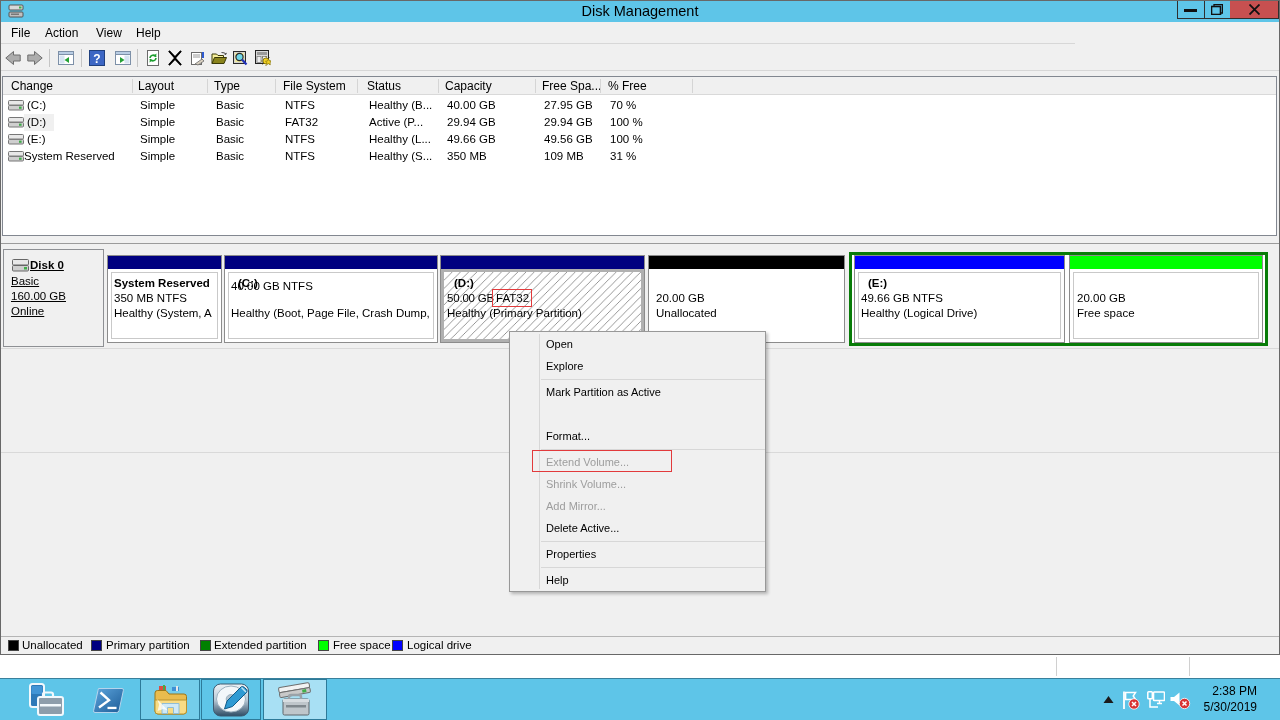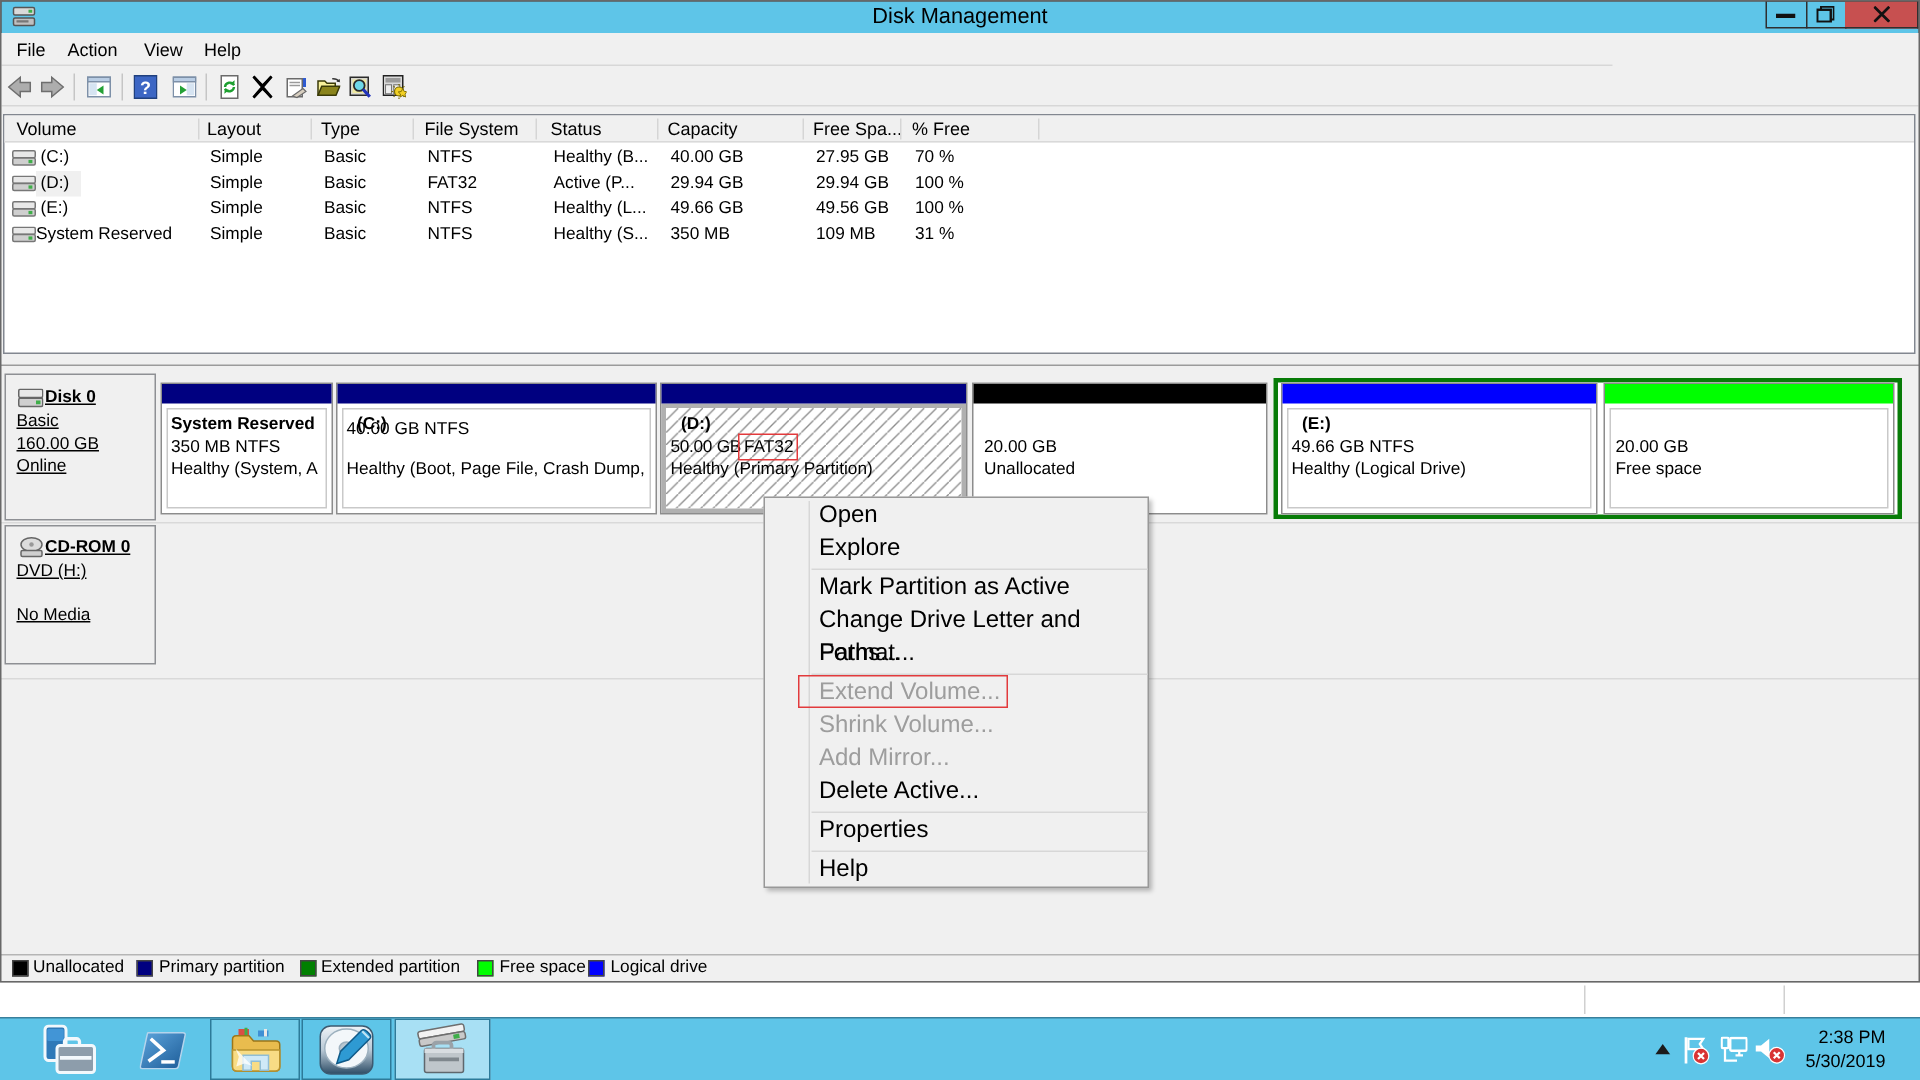--- a/index.html
+++ b/index.html
@@ -41,21 +41,21 @@
 .lgsq { position:absolute; top:3px; width:11px; height:11px; border:1px solid #444; }
 .lgtx { position:absolute; top:2px; font-size:11.5px; }
 
 #whitestrip { left:0; top:655px; width:1280px; height:23px; background:#fff; }
 #taskbar { left:0; top:678px; width:1280px; height:42px; background:#5ec5e8; border-top:1px solid #39809c; }
 .tbbox { position:absolute; top:0px; height:41px; border:1px solid #2d7a99; }
 #clock { position:absolute; right:23px; top:4px; text-align:right; font-size:12px; line-height:16px; color:#000; }
 
 #cmenu { left:509px; top:331px; width:257px; height:261px; background:#f0f0f0; border:1px solid #989898; box-shadow:2px 2px 3px rgba(0,0,0,.25); }
 #cgutter { position:absolute; left:29px; top:2px; bottom:2px; width:1px; background:#d7d7d7; }
-.mi { position:absolute; left:36px; height:22px; line-height:22px; font-size:16px; }
+.mi { position:absolute; left:36px; height:22px; line-height:22px; font-size:11px; }
 .msep { position:absolute; left:31px; width:224px; height:1px; background:#d7d7d7; }
 .dis { color:#9d9d9d; }
 .redbox { position:absolute; border:1.5px solid #e23a3c; }
 </style>
 </head>
 <body>
 <div id="screen">
   <div class="abs" style="left:0;top:0;width:1280px;height:655px;border:1px solid #686868;pointer-events:none;z-index:50"></div>
 
   <div id="titlebar" class="abs"></div>
@@ -150,21 +150,21 @@
       <g stroke="#7a6a00" stroke-width="0.8" fill="#f2d024">
         <circle cx="11" cy="11" r="3"></circle>
         <path d="M11 7 V6 M11 16 V15 M7 11 H6 M16 11 H15 M8.2 8.2 L7.4 7.4 M13.8 13.8 L14.6 14.6 M13.8 8.2 L14.6 7.4 M8.2 13.8 L7.4 14.6"></path>
       </g>
       <path d="M13.5 9 l1 2 2 0.3 -1.5 1.4 0.4 2 -1.9 -1 -1.8 1 0.3 -2 -1.5 -1.4 2 -0.3 Z" fill="#f2d024" stroke="#7a6a00" stroke-width="0.6"></path>
     </svg>
   </div>
 
   <div id="list" class="abs">
     <div id="lheader">
-      <span class="hcell" style="left:8px">Volume</span>
+      <span class="hcell" style="left:8px">Change</span>
       <span class="hcell" style="left:135px">Layout</span>
       <span class="hcell" style="left:211px">Type</span>
       <span class="hcell" style="left:280px">File System</span>
       <span class="hcell" style="left:364px">Status</span>
       <span class="hcell" style="left:442px">Capacity</span>
       <span class="hcell" style="left:539px">Free Spa...</span>
       <span class="hcell" style="left:605px">% Free</span>
       <div class="hsep" style="left:129px"></div>
       <div class="hsep" style="left:204px"></div>
       <div class="hsep" style="left:272px"></div>
@@ -244,30 +244,20 @@
       <rect x="0.5" y="0.5" width="16" height="5.5" rx="1" fill="#e8e8e8" stroke="#666"></rect>
       <rect x="0.5" y="6.5" width="16" height="5.5" rx="1" fill="#cfcfcf" stroke="#666"></rect>
       <rect x="12" y="8" width="3" height="2.5" fill="#3fae49"></rect>
     </svg>
     <span class="dlabel" style="left:26px;top:9px;font-weight:bold">Disk 0</span>
     <span class="dlabel" style="top:25px">Basic</span>
     <span class="dlabel" style="top:40px">160.00 GB</span>
     <span class="dlabel" style="top:55px">Online</span>
   </div>
 
-  <div class="abs diskbox" style="left:3px;top:350px;width:101px;height:93px">
-    <svg class="abs" style="left:9px;top:7px" width="16" height="14" viewBox="0 0 16 14">
-      <ellipse cx="8" cy="5" rx="7" ry="4.5" fill="#dcdcdc" stroke="#666"></ellipse>
-      <circle cx="8" cy="5" r="1.5" fill="#999"></circle>
-      <rect x="1" y="9" width="14" height="4" rx="1" fill="#cfcfcf" stroke="#666"></rect>
-    </svg>
-    <span class="dlabel" style="left:26px;top:8px;font-weight:bold">CD-ROM 0</span>
-    <span class="dlabel" style="top:24px">DVD (H:)</span>
-    <span class="dlabel" style="top:53px">No Media</span>
-  </div>
   <div class="abs" style="left:0;top:452px;width:1280px;height:1px;background:#d9d9d9"></div>
   <div class="abs" style="left:0;top:348px;width:1280px;height:1px;background:#d9d9d9"></div>
 
   <div class="part" style="left:107px;top:255px;width:115px;height:88px">
     <div class="pbar" style="background:#000080"></div>
     <div class="pinner"></div>
     <span class="ptext" style="left:6px;top:21px;font-weight:bold">System Reserved</span>
     <span class="ptext" style="left:6px;top:36px">350 MB NTFS</span>
     <span class="ptext" style="left:6px;top:51px">Healthy (System, A</span>
   </div>
@@ -417,21 +407,20 @@
     </svg>
     <div id="clock">2:38 PM<br>5/30/2019</div>
   </div>
 
   <div id="cmenu" class="abs">
     <div id="cgutter"></div>
     <span class="mi" style="top:1px">Open</span>
     <span class="mi" style="top:23px">Explore</span>
     <div class="msep" style="top:47px"></div>
     <span class="mi" style="top:49px">Mark Partition as Active</span>
-    <span class="mi" style="top:71px">Change Drive Letter and Paths...</span>
     <span class="mi" style="top:93px">Format...</span>
     <div class="msep" style="top:117px"></div>
     <span class="mi dis" style="top:119px">Extend Volume...</span>
     <span class="mi dis" style="top:141px">Shrink Volume...</span>
     <span class="mi dis" style="top:163px">Add Mirror...</span>
     <span class="mi" style="top:185px">Delete Active...</span>
     <div class="msep" style="top:209px"></div>
     <span class="mi" style="top:211px">Properties</span>
     <div class="msep" style="top:235px"></div>
     <span class="mi" style="top:237px">Help</span>

